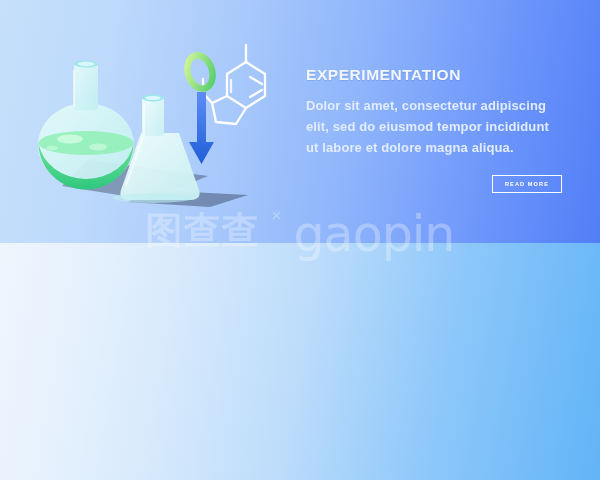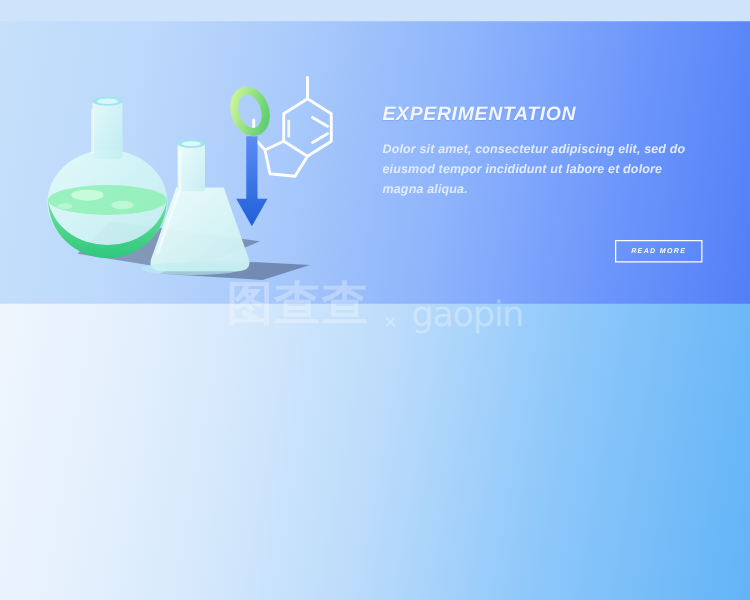--- a/index.html
+++ b/index.html
@@ -5,61 +5,60 @@
   * { margin:0; padding:0; box-sizing:border-box; }
   html,body{
     width:600px; height:480px; overflow:hidden;
     font-family:"Liberation Sans", sans-serif;
     background:#cfe4fb;
   }
   #stage{ position:relative; width:600px; height:480px; overflow:hidden; }
 
   
   .banner-top{
-    position:absolute; left:0; top:17px; width:600px; height:308px;
+    position:absolute; left:0; top:0; width:600px; height:308px;
     background:linear-gradient(100deg,#c6e0fb 0%,#bdd9fb 18%,#a8c9fb 38%,#8eb4fb 58%,#6f98fb 78%,#4f7cf7 100%);
     overflow:hidden;
-    font-style:italic;
   }
   .banner-bottom{
     position:absolute; left:0; top:243px; width:600px; height:237px;
     background:linear-gradient(100deg,#eef5fd 0%,#e6f1fd 14%,#d6e9fc 30%,#bcdcfb 50%,#8fc8fa 72%,#62b4f7 100%);
     overflow:hidden;
   }
 
   
   .txt-top{ position:absolute; left:306px; top:66px; width:252px; }
   .title-top{
     font-size:15.5px; font-weight:700; letter-spacing:.55px;
     color:#f2f7ff; line-height:1.1; margin-bottom:12px;
     text-shadow:0 1px 1px rgba(40,70,150,.18);
   }
   .para-top{
-    font-size:10px; line-height:1.62; color:#e2ecff; letter-spacing:.12px;
+    font-size:13px; line-height:1.62; color:#e2ecff; letter-spacing:.12px;
     margin-bottom:9px; font-weight:600;
   }
   .btn-top{
     position:absolute; left:492px; top:175px; width:70px; height:18px;
     border:1.4px solid #ffffff; color:#ffffff;
     font-size:5.6px; font-weight:700; letter-spacing:1.1px;
     display:flex; align-items:center; justify-content:center;
     background:transparent; cursor:pointer;
   }
 
   
   .watermark{
     position:absolute; left:0; top:206px; width:600px; height:62px;
-    display:flex; align-items:flex-end; justify-content:center; gap:12px;
+    display:flex; align-items:flex-start; justify-content:center; gap:12px;
     pointer-events:none; z-index:40;
     opacity:.30;
   }
   .wm-cn{ font-size:37px; font-weight:700; color:#ffffff; letter-spacing:1px;
           font-family:"DejaVu Sans", sans-serif; }
   .wm-x{ font-size:17px; color:#ffffff; font-weight:400; }
-  .wm-lat{ font-size:28px; color:#ffffff; font-weight:400; letter-spacing:-1px;
+  .wm-lat{ font-size:49px; color:#ffffff; font-weight:400; letter-spacing:-1px;
            font-family:"DejaVu Sans", sans-serif;}
   .wm-cn2{ font-size:26px; font-weight:700; color:#ffffff; letter-spacing:2px;
            font-family:"DejaVu Sans", sans-serif; }
 
   
   .ill-top{ position:absolute; left:0; top:0; width:300px; height:243px; }
 </style>
 </head>
 <body>
 

